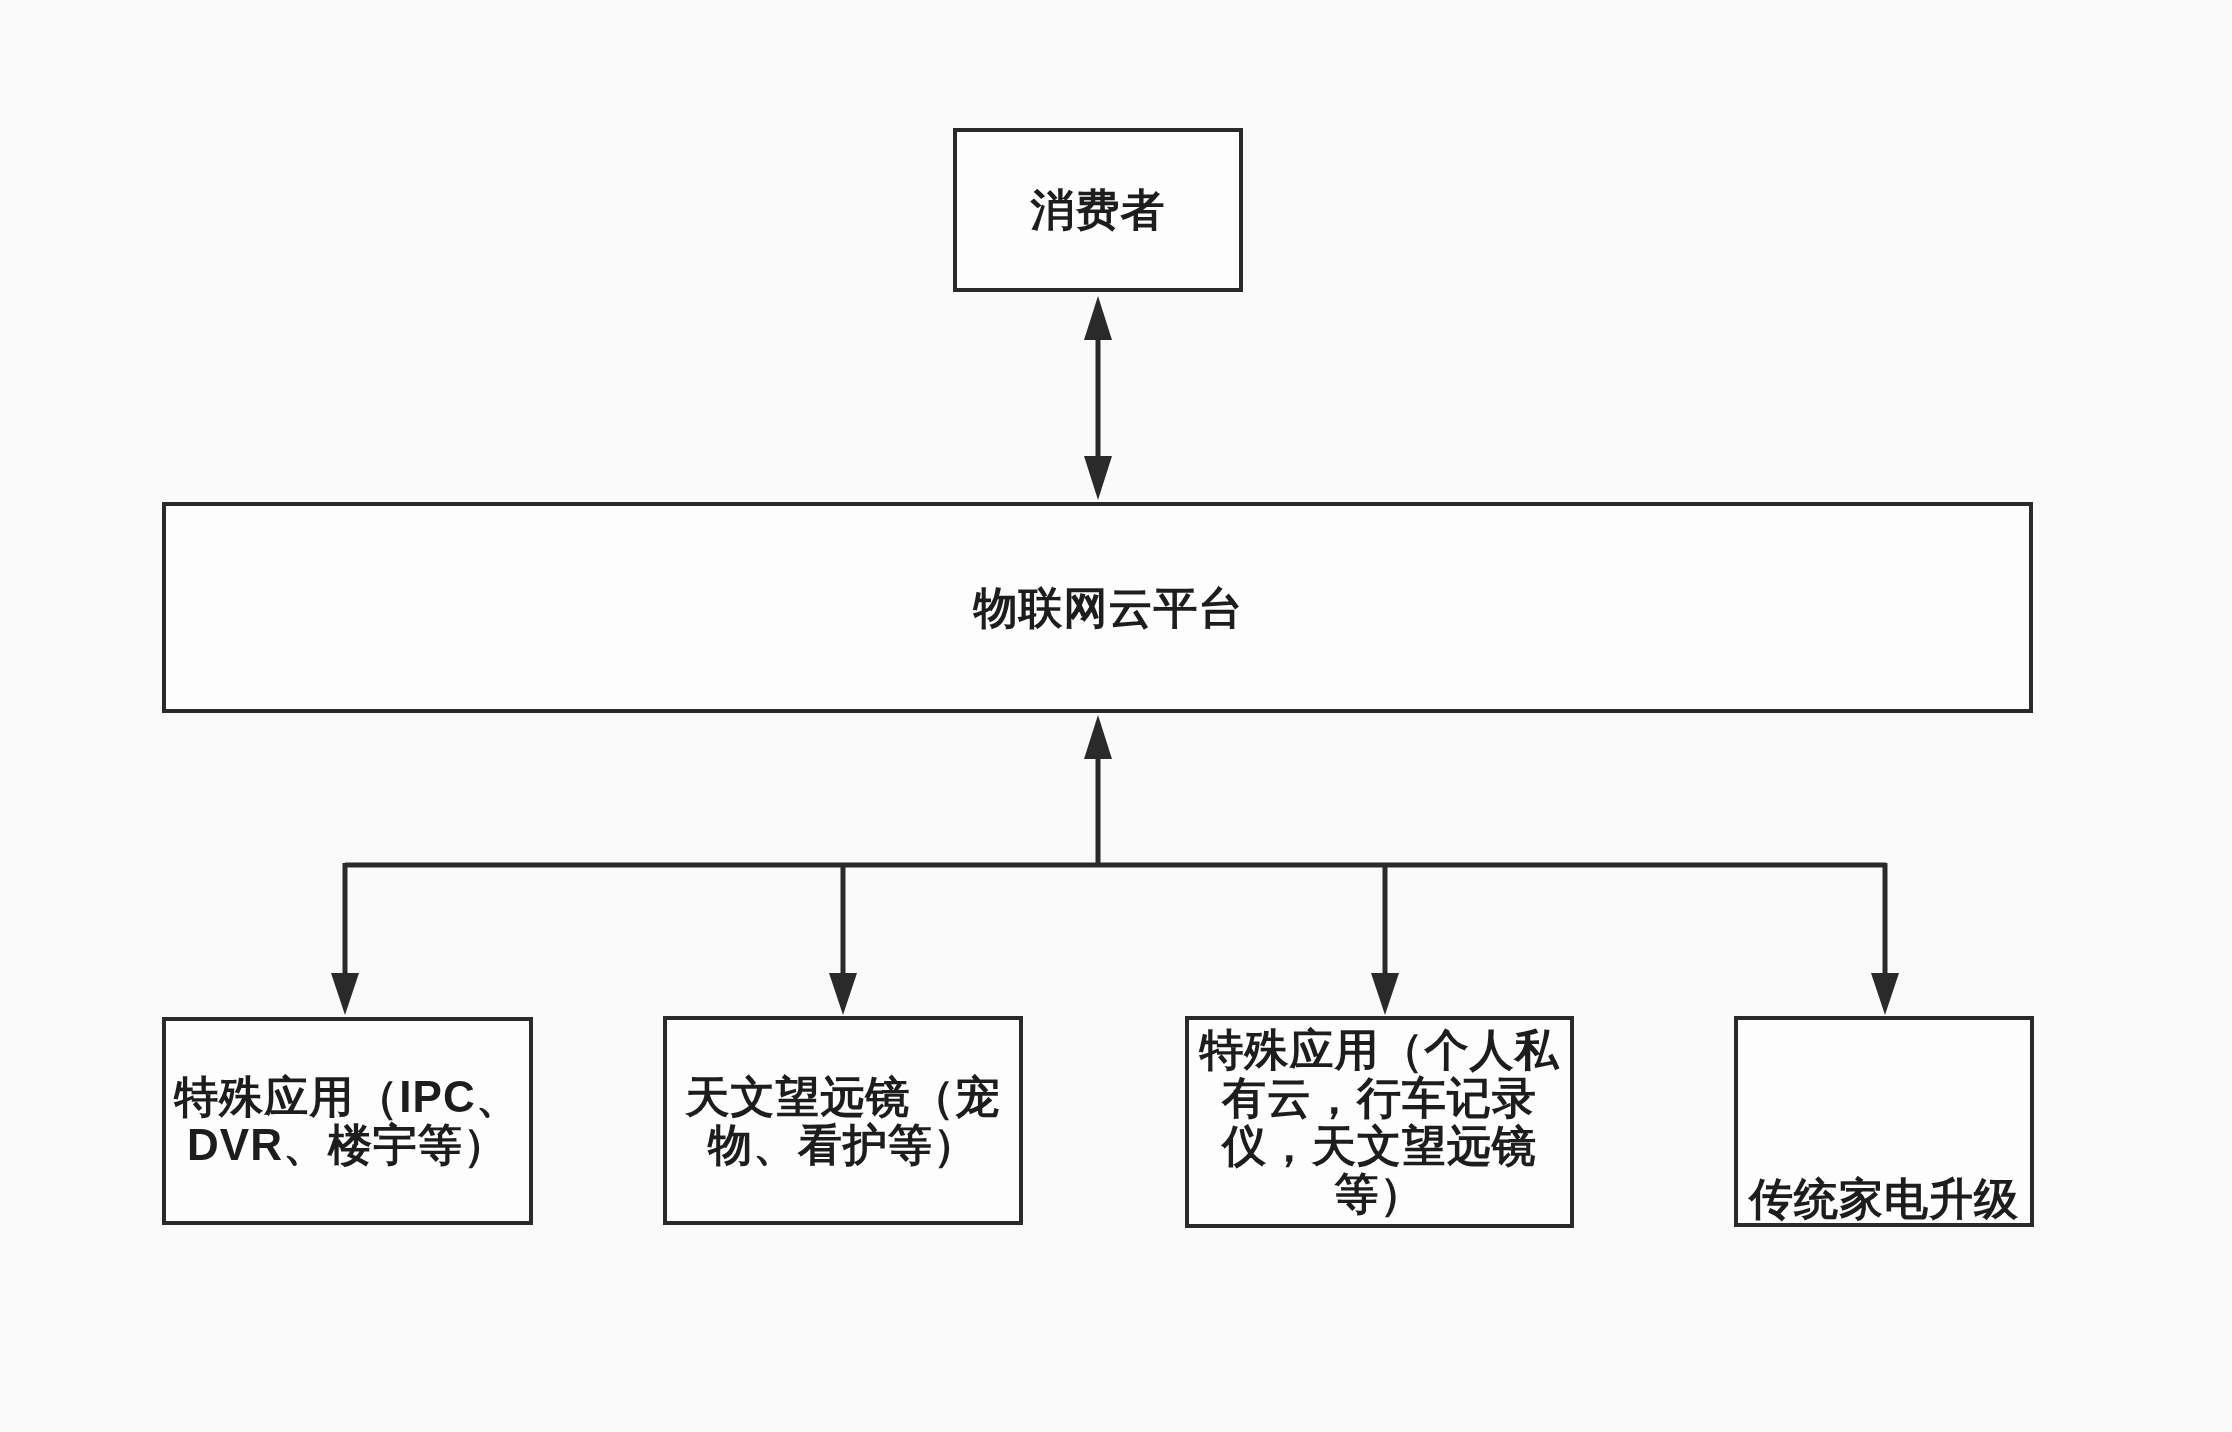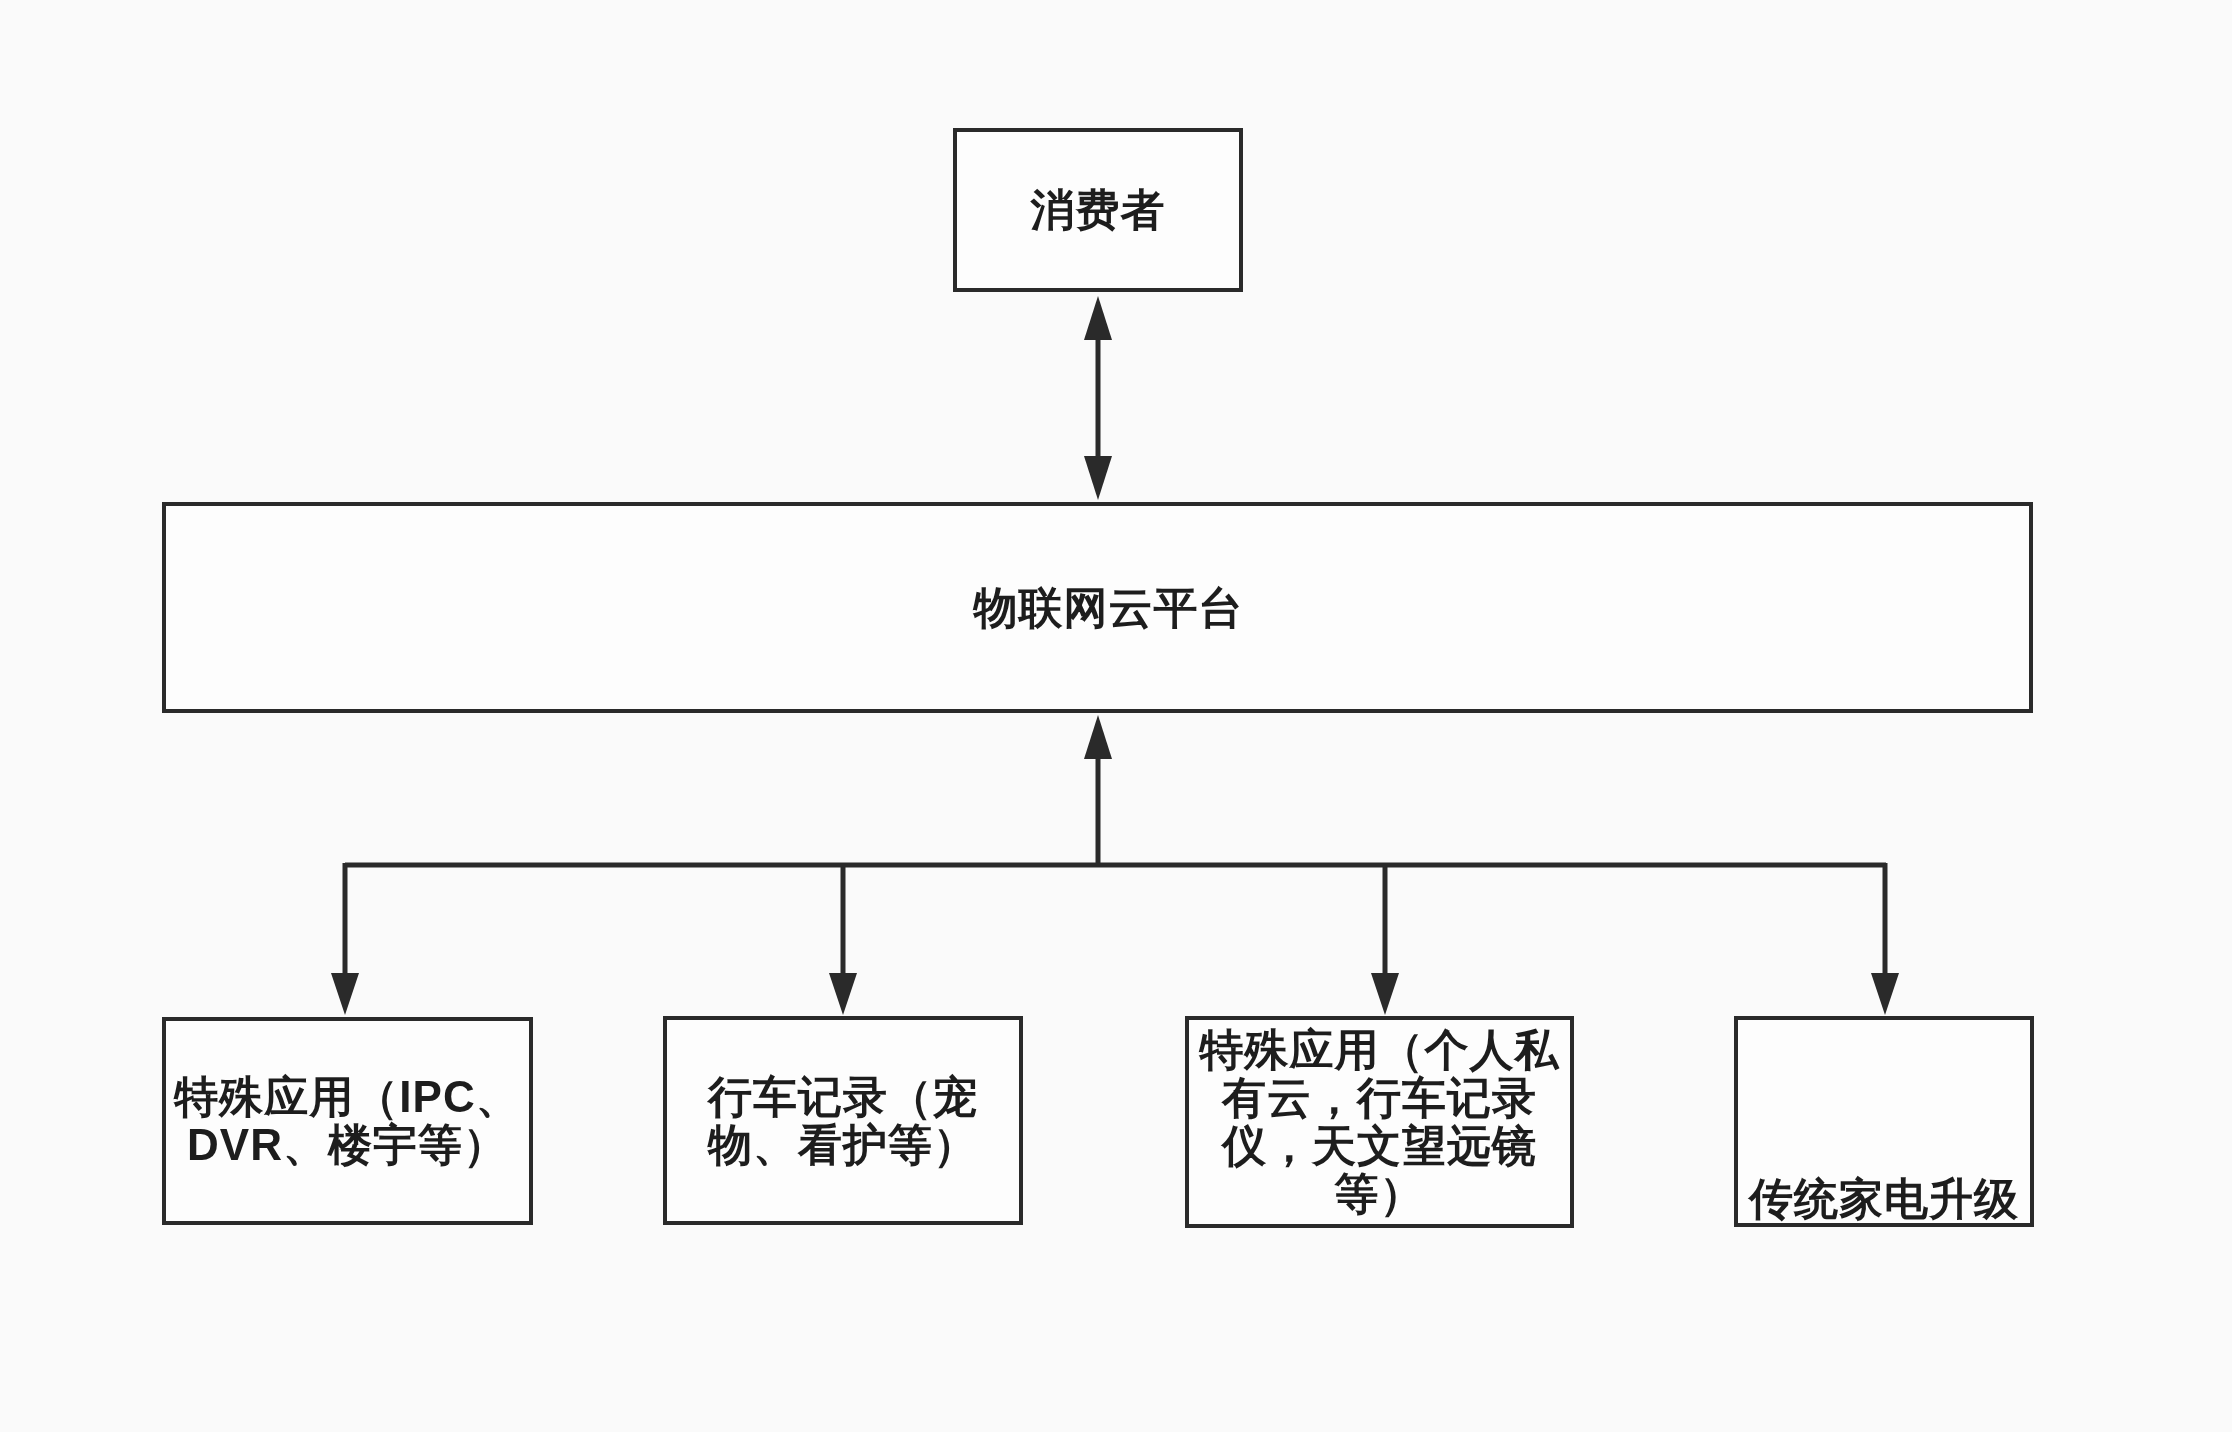--- a/index.html
+++ b/index.html
@@ -98,21 +98,21 @@
   <div class="node" id="node-platform">
     <span>物联网云平台</span>
   </div>
 
   <div class="node" id="node-branch-0">
     <span>特殊应用（IPC、
 DVR、楼宇等）</span>
   </div>
 
   <div class="node" id="node-branch-1">
-    <span>行车记录（宠
+    <span>天文望远镜（宠
 物、看护等）</span>
   </div>
 
   <div class="node" id="node-branch-2">
     <span>特殊应用（个人私
 有云，行车记录
 仪，天文望远镜
 等）</span>
   </div>
 

